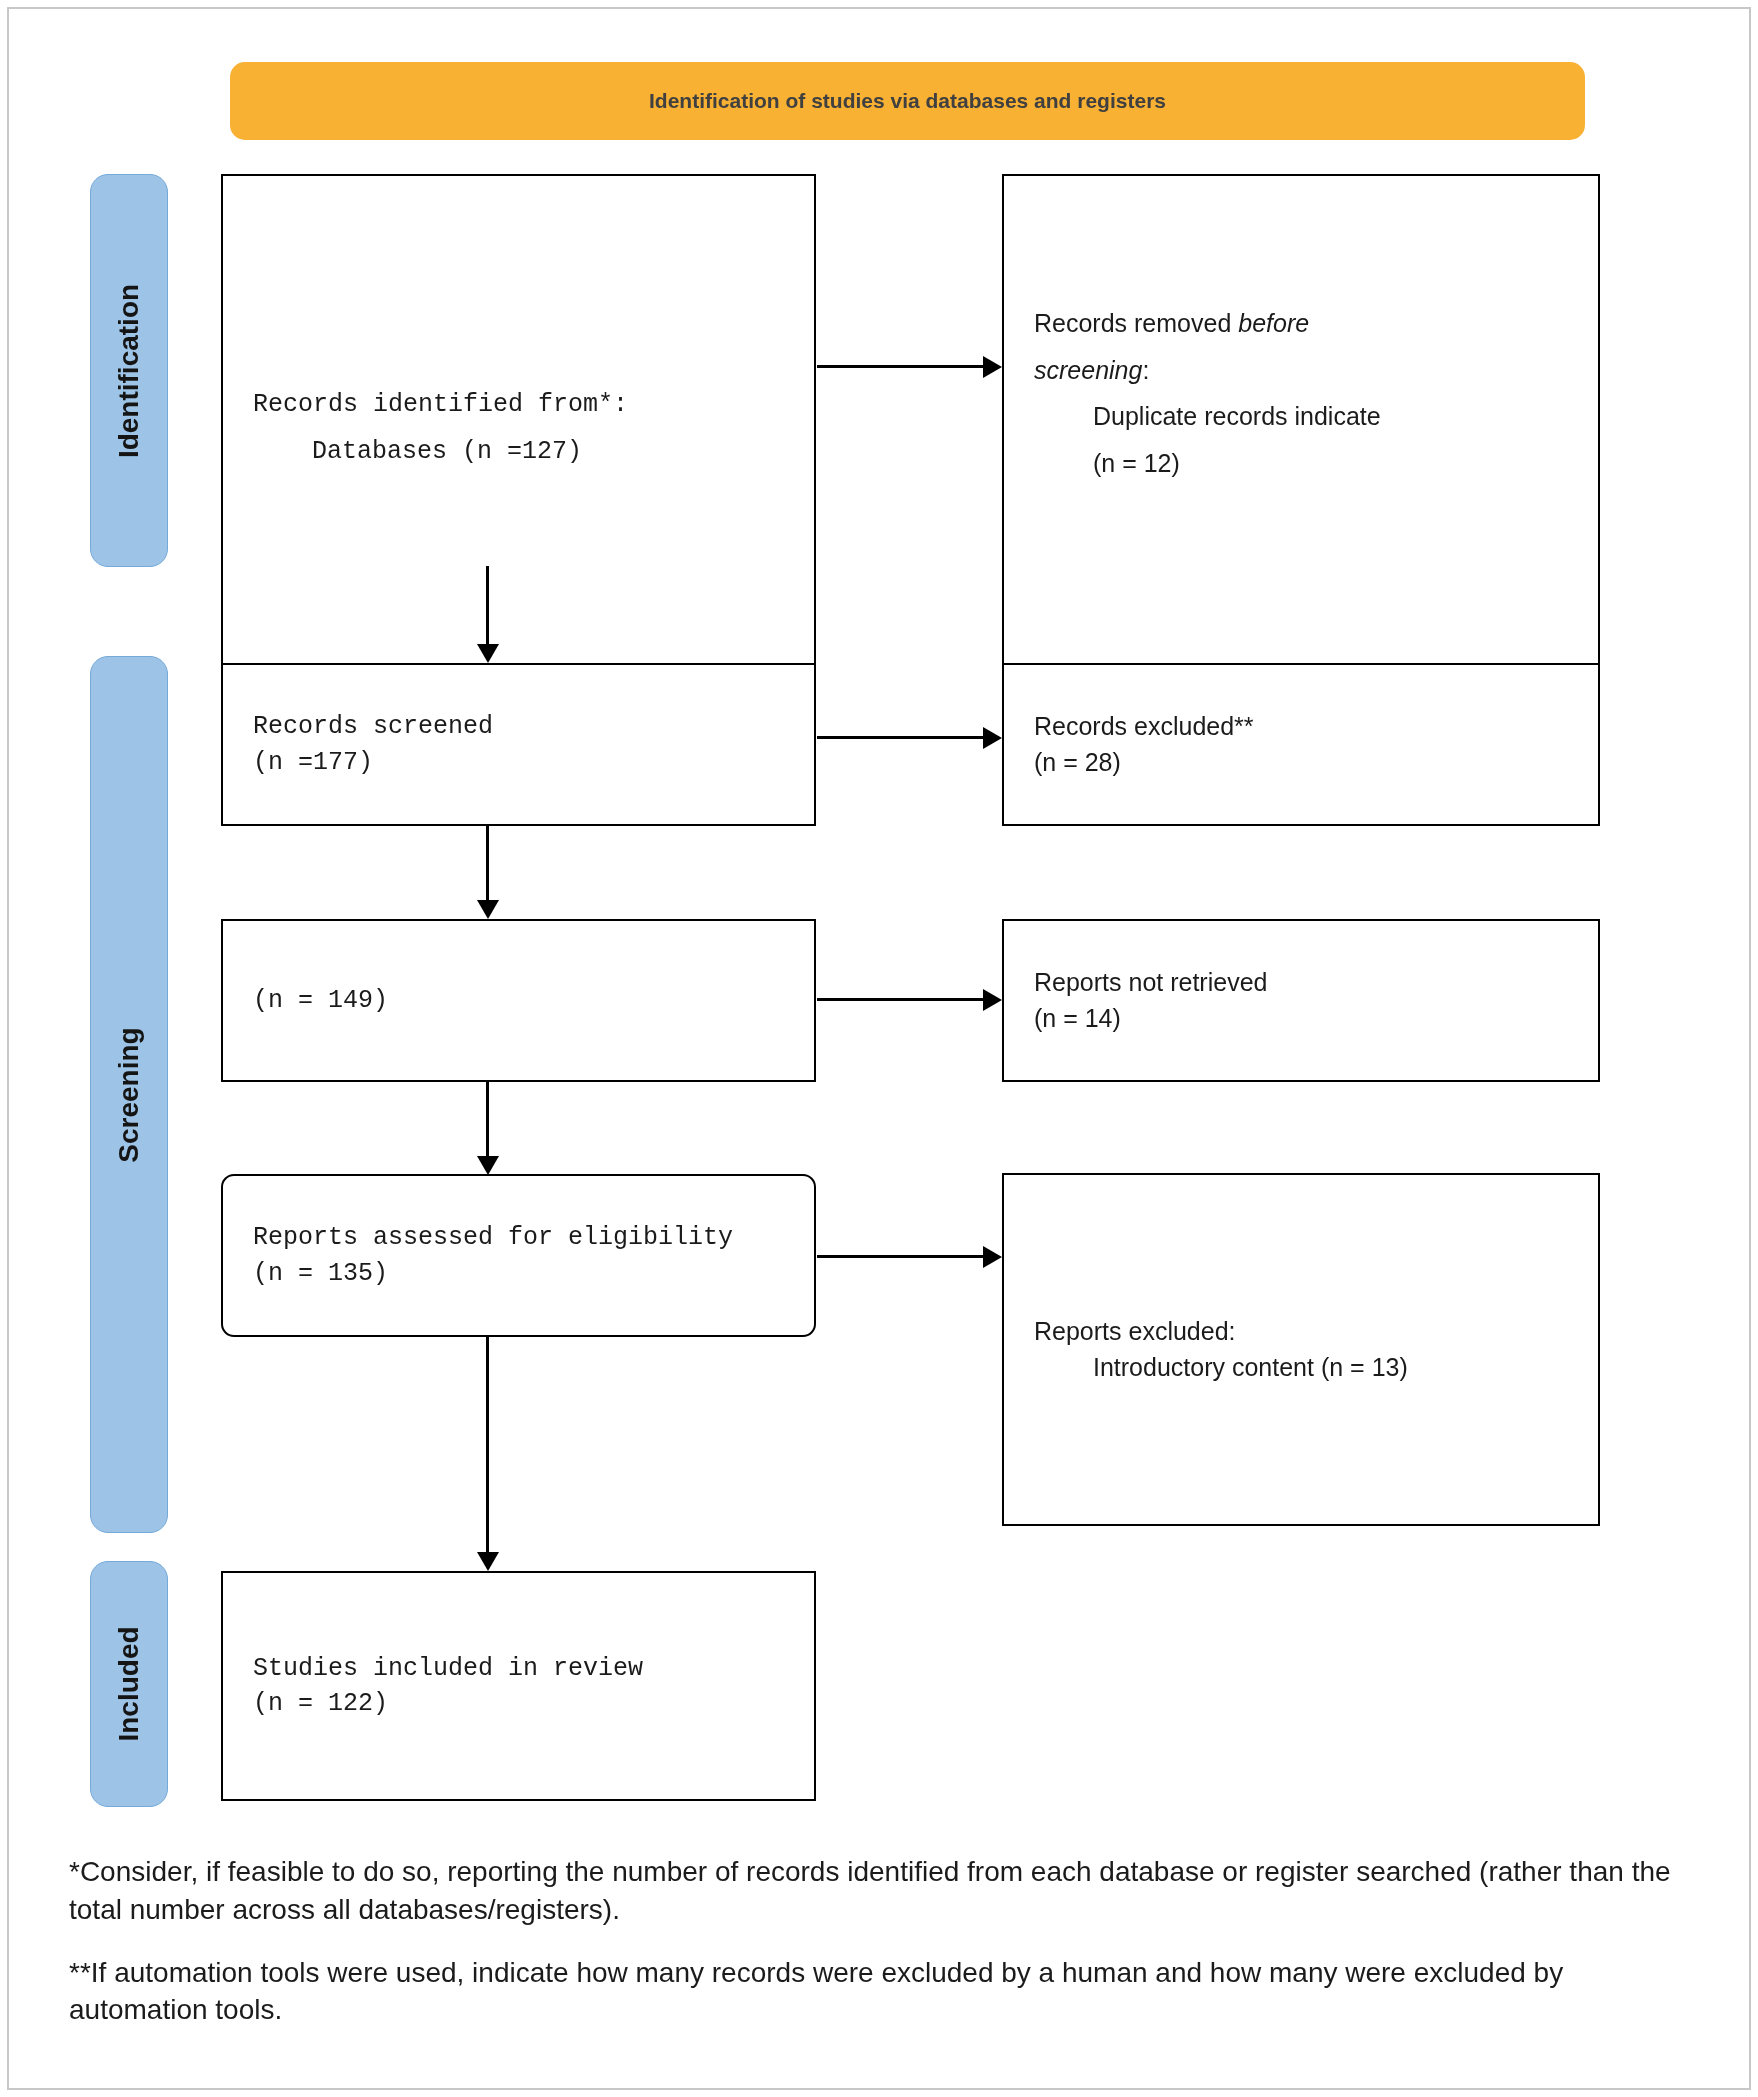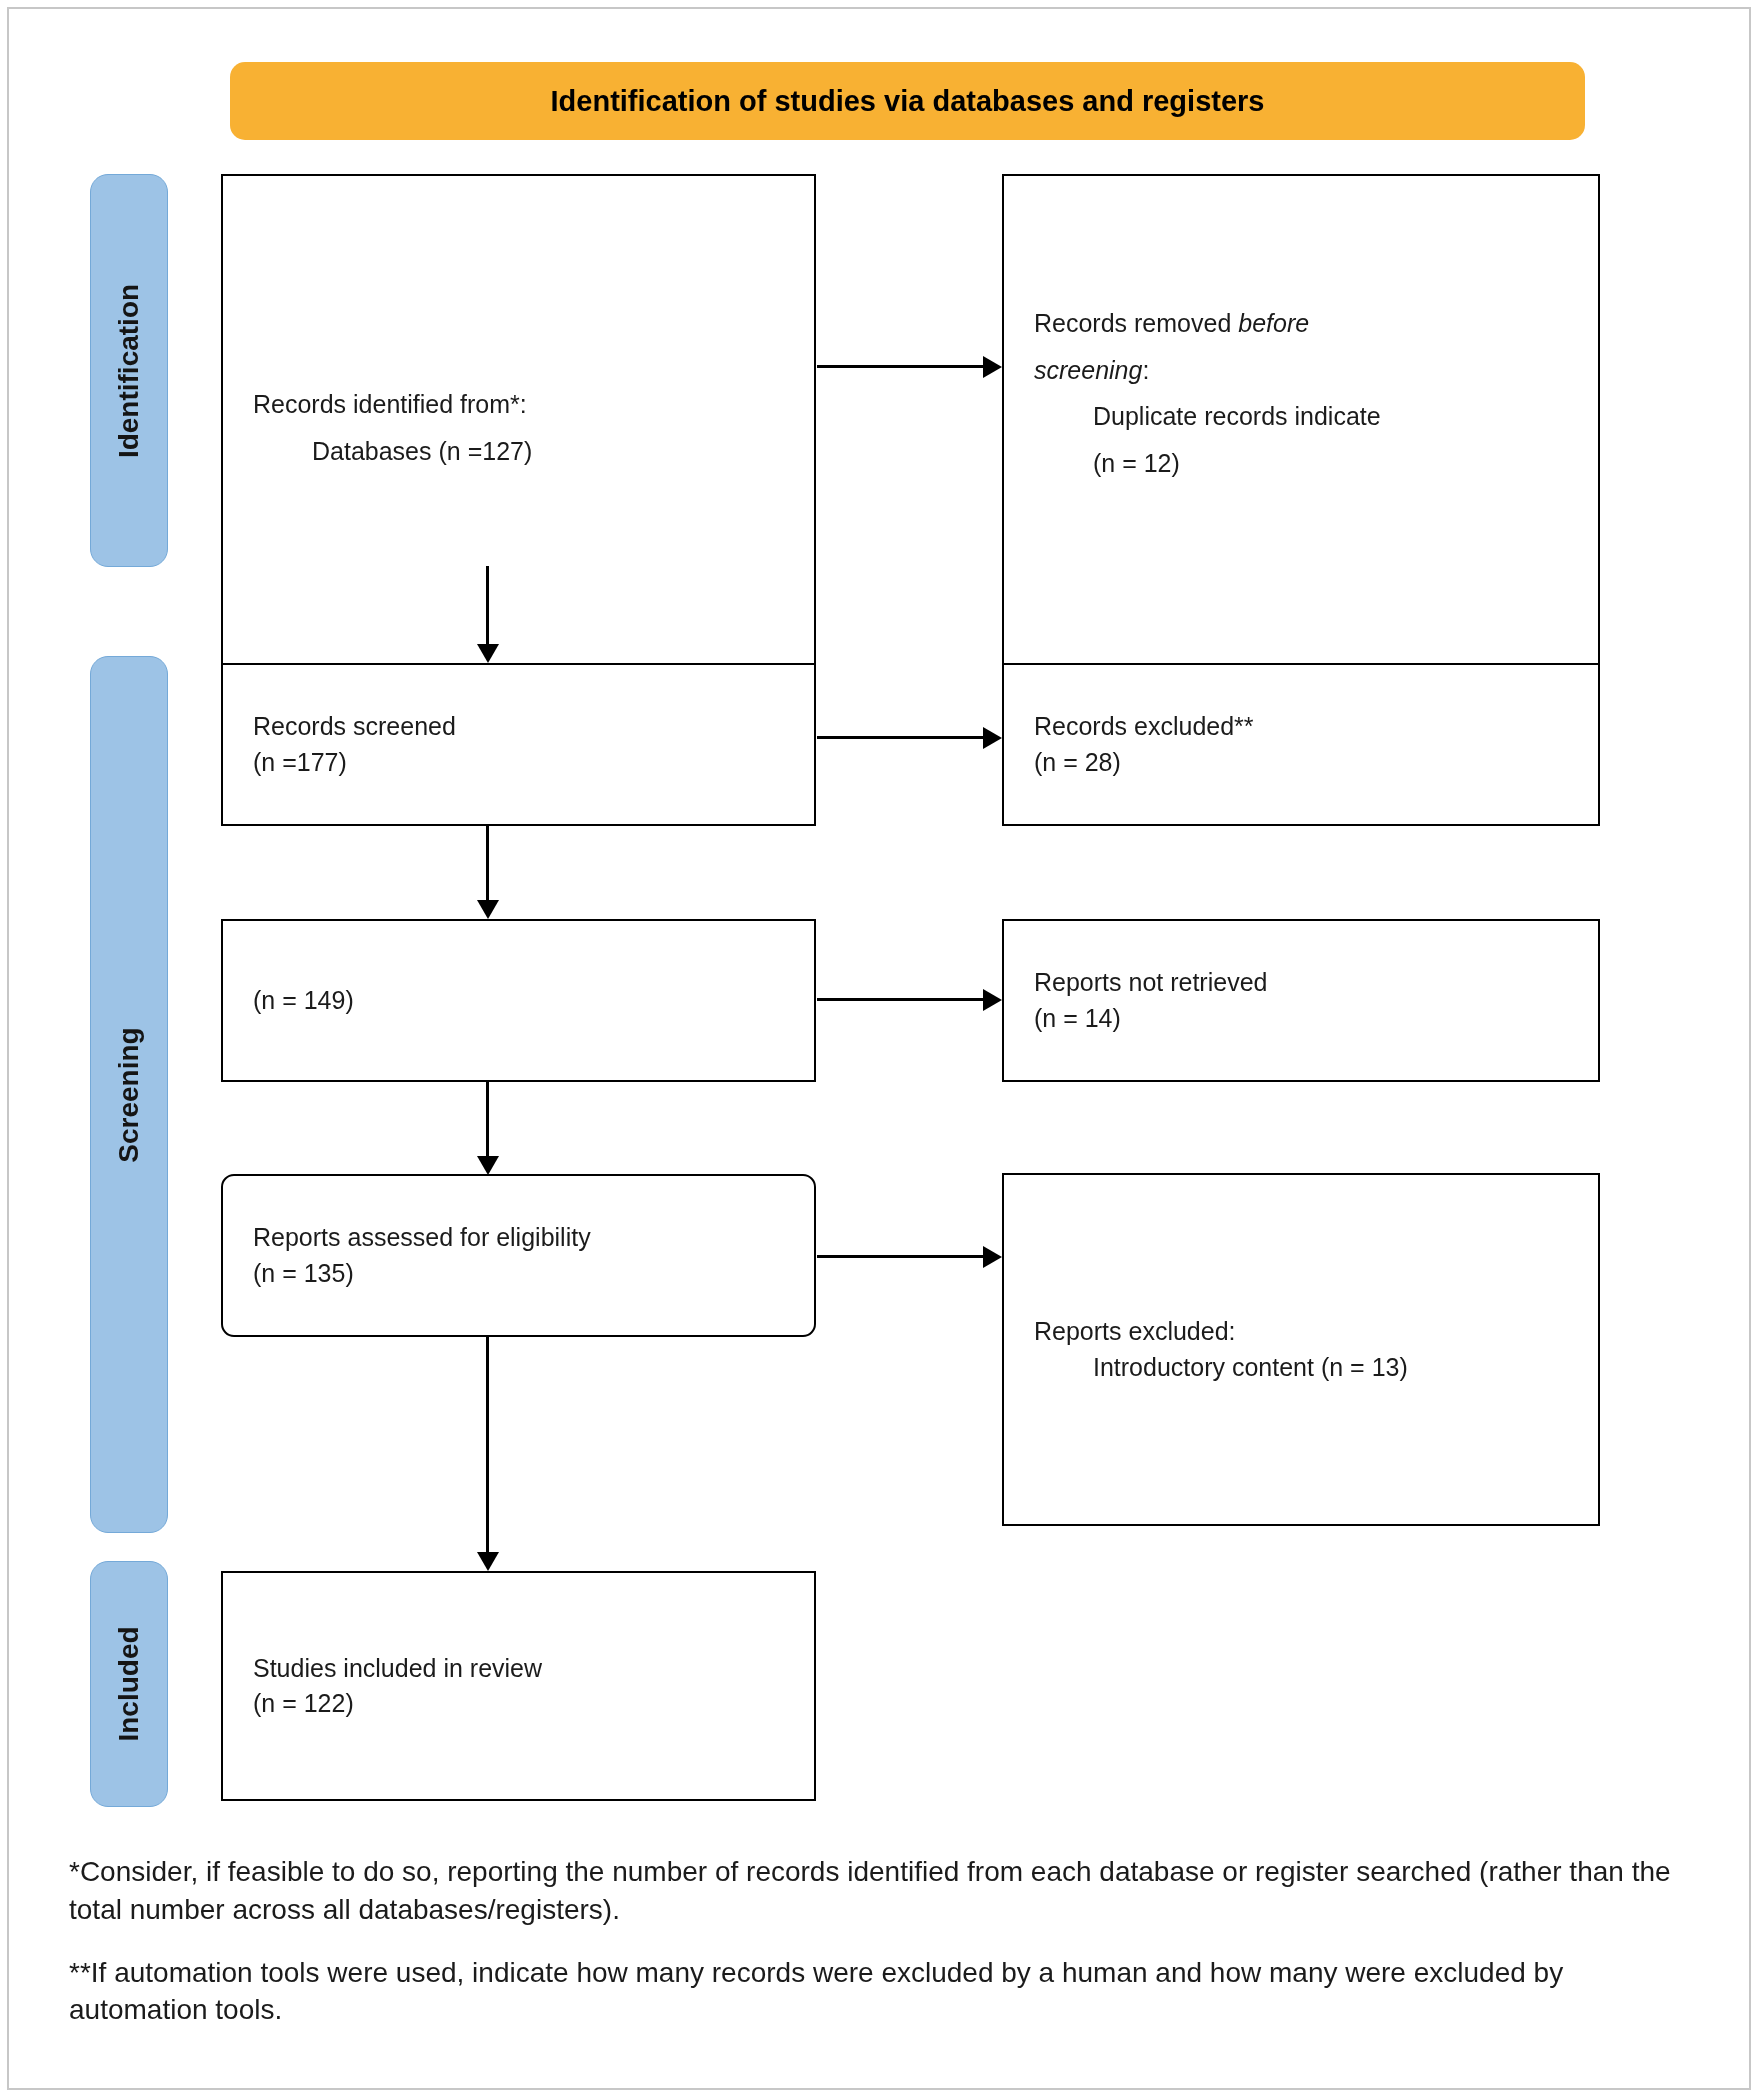--- a/index.html
+++ b/index.html
@@ -22,22 +22,22 @@
     pointer-events: none;
   }
   .banner {
     position: absolute;
     left: 230px; top: 62px;
     width: 1355px; height: 78px;
     background: var(--banner, #F8B133);
     border-radius: 15px;
     display: flex; align-items: center; justify-content: center;
     font-weight: bold;
-    font-size: 29px;
-    color: #000000;
+    font-size: 21px;
+    color: #404040;
   }
   .stage {
     position: absolute;
     left: 90px;
     width: 78px;
     background: var(--stage, #9DC3E6);
     border: 1.4px solid var(--stage-border, #74A9D8);
     border-radius: 18px;
     display: flex; align-items: center; justify-content: center;
   }
@@ -56,21 +56,21 @@
     position: absolute;
     background: #ffffff;
     border: 2.1px solid #000000;
     display: flex;
     flex-direction: column;
     justify-content: center;
     padding: 15px 21px 15px 30px;
     font-size: 25px;
     line-height: 1.42;
   }
-  .col-left  { left: 221px;  width: 595px; }
+  .col-left  { left: 221px;  width: 595px; font-family: Liberation Mono, monospace; }
   .col-right { left: 1002px; width: 598px; }
   .row1 { top: 174px;  height: 508px; gap: 11px; }
   .row2 { top: 663px;  height: 163px; }
   .row3 { top: 919px; height: 163px; }
   .row4 { top: 1174px; height: 163px; border-radius: 13px; }
   .box-reports-excluded { top: 1173px; height: 353px; }
   .box-studies-included { top: 1571px; height: 230px; }
   .bias-up { padding-bottom: 84px; }
   .indent { margin-left: 59px; }
   .italic { font-style: italic; }

